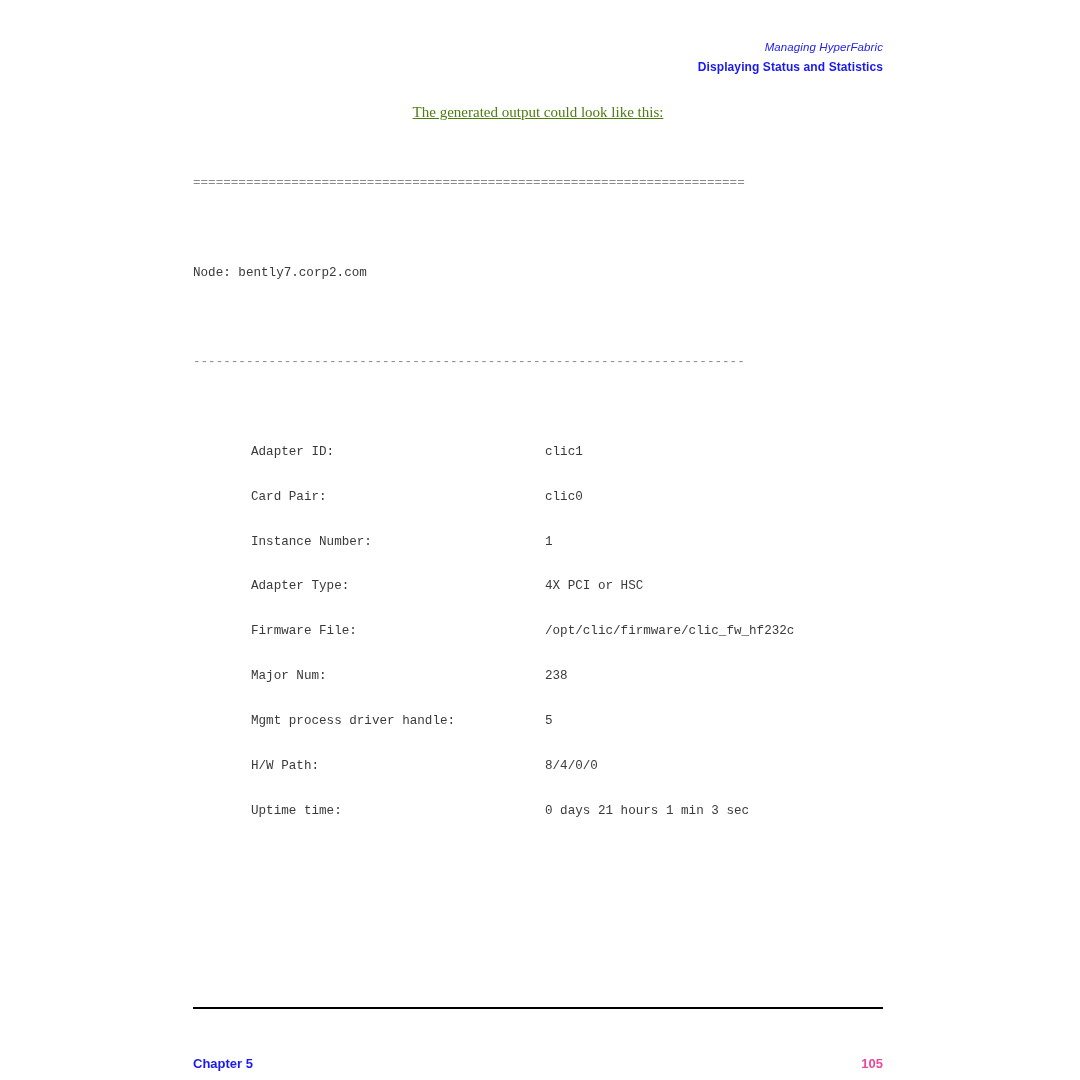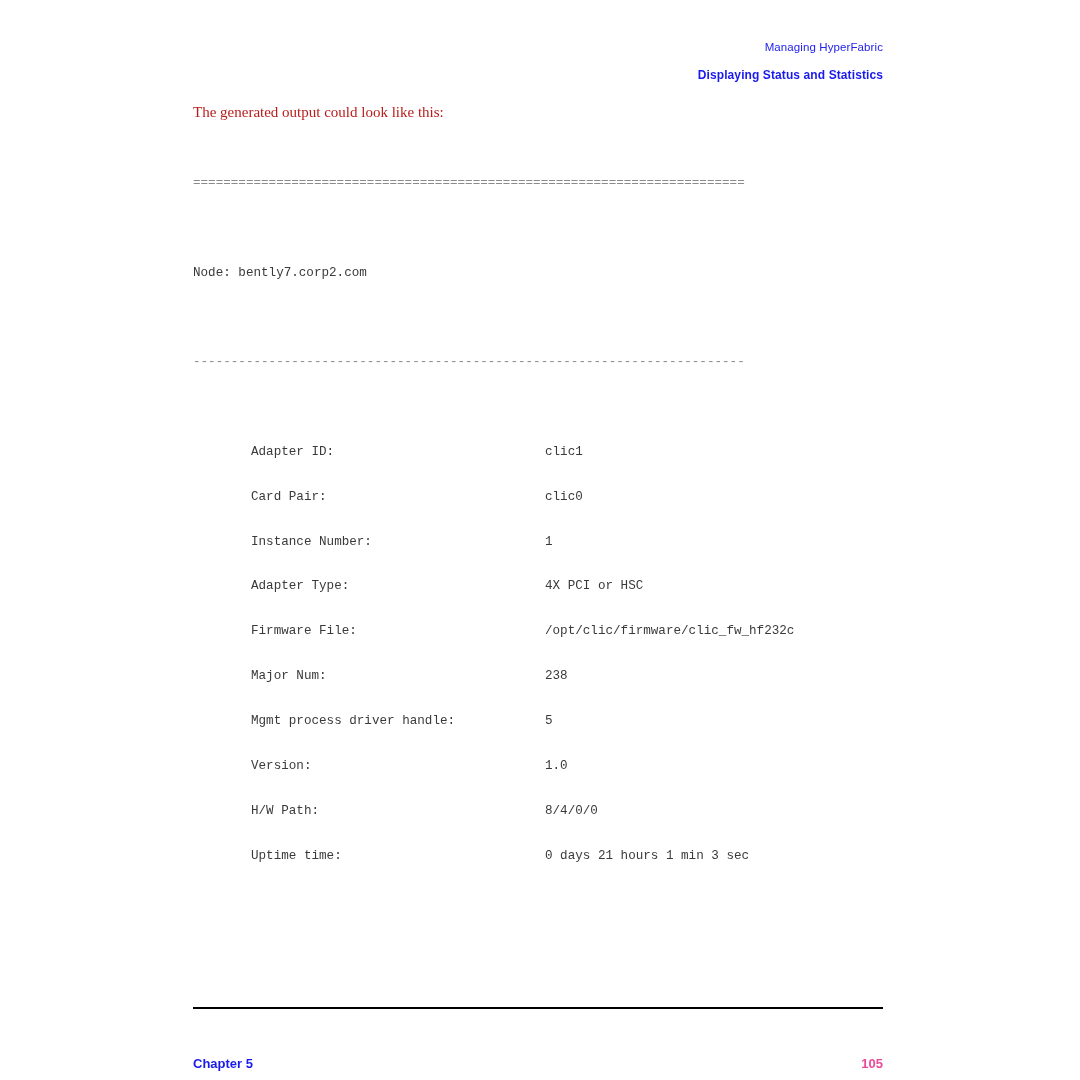--- a/index.html
+++ b/index.html
@@ -30,41 +30,43 @@
     top: 40px;
     width: 690px;
     text-align: right;
   }
   .header-line1 {
     font-family: "Liberation Sans", sans-serif;
     font-size: 11.5px;
     color: #2222ee;
     letter-spacing: 0.1px;
     line-height: 14px;
+    font-style: italic;
   }
   .header-line2 {
     font-family: "Liberation Sans", sans-serif;
     font-size: 12px;
     font-weight: bold;
     color: #1a1aee;
     letter-spacing: 0.1px;
     line-height: 16px;
-    margin-top: 13px;
+    margin-top: 5px;
   }
 
   
   .intro {
     position: absolute;
     left: 193px;
     top: 104px;
     width: 690px;
-    text-align: left;
+    text-align: center;
     font-family: "Liberation Serif", serif;
     font-size: 15px;
-    color: #b91c1c;
+    color: #4d7c0f;
+    text-decoration: underline;
   }
 
   
   .listing {
     position: absolute;
     left: 193px;
     top: 131px;
     font-family: "Liberation Mono", "DejaVu Sans Mono", monospace;
     font-size: 12.6px;
     line-height: 14.95px;
@@ -140,21 +142,20 @@
     <span class="rule">-------------------------------------------------------------------------</span>
 
     <div class="kv-wrap">
       <span class="kv"><span class="k">Adapter ID:</span><span class="v">clic1</span></span>
       <span class="kv"><span class="k">Card Pair:</span><span class="v">clic0</span></span>
       <span class="kv"><span class="k">Instance Number:</span><span class="v">1</span></span>
       <span class="kv"><span class="k">Adapter Type:</span><span class="v">4X PCI or HSC</span></span>
       <span class="kv"><span class="k">Firmware File:</span><span class="v">/opt/clic/firmware/clic_fw_hf232c</span></span>
       <span class="kv"><span class="k">Major Num:</span><span class="v">238</span></span>
       <span class="kv"><span class="k">Mgmt process driver handle:</span><span class="v">5</span></span>
-      <span class="kv"><span class="k">Version:</span><span class="v">1.0</span></span>
       <span class="kv"><span class="k">H/W Path:</span><span class="v">8/4/0/0</span></span>
       <span class="kv"><span class="k">Uptime time:</span><span class="v">0 days 21 hours 1 min 3 sec</span></span>
     </div>
 
     <span class="blank"></span>
 
     
     
     
 

